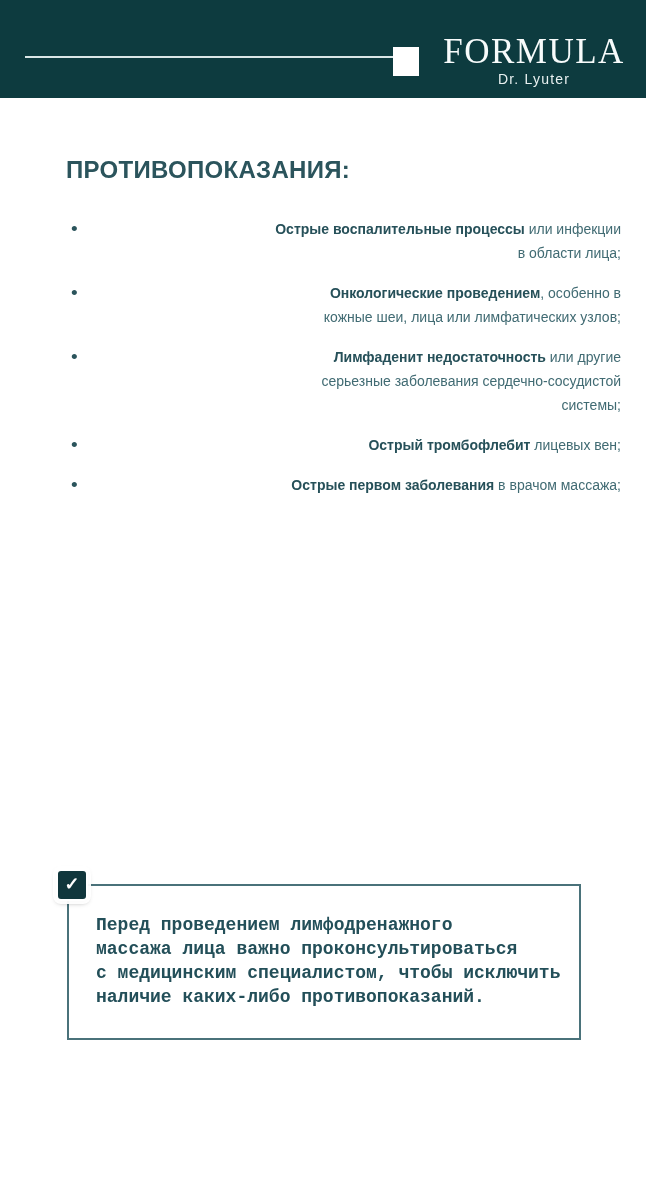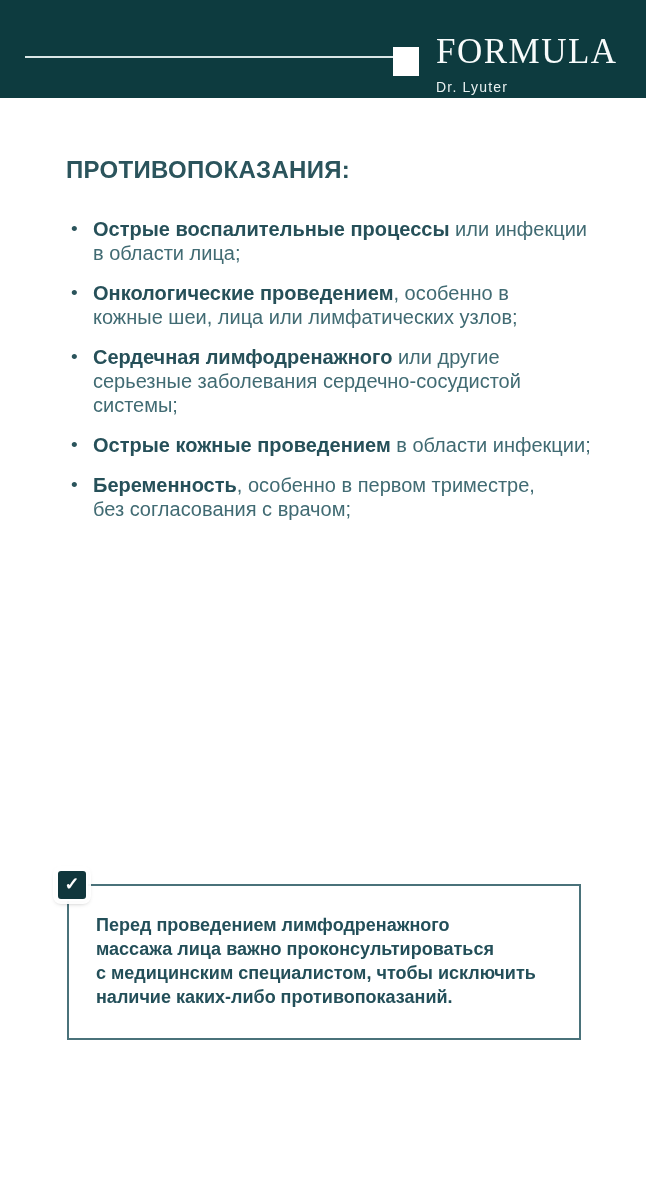--- a/index.html
+++ b/index.html
@@ -39,36 +39,37 @@
     top: 47px;
     width: 26px;
     height: 29px;
     background: #ffffff;
   }
   .logo {
     position: absolute;
     left: 436px;
     top: 33px;
     width: 196px;
+    text-align: center;
     color: #f7fbfb;
   }
   .brand {
     font-family: "Liberation Serif", serif;
     font-size: 35px;
     line-height: 38px;
     letter-spacing: 1.5px;
     font-weight: 400;
     white-space: nowrap;
   }
   .sub-brand {
     font-size: 14px;
     line-height: 16px;
     letter-spacing: 1.2px;
     color: #e9f1f1;
-    margin-top: 8px;
+    margin-top: 0px;
   }
 
   
   .content {
     position: absolute;
     top: 98px;
     left: 0;
     width: 646px;
   }
   .title {
@@ -80,25 +81,26 @@
     color: #2b545c;
   }
   .contra-list {
     list-style: none;
     margin: 33px 25px 0 66px;
     padding: 0;
   }
   .contra-list li {
     position: relative;
     padding-left: 27px;
-    font-size: 20px;
+    font-size: 14px;
     line-height: 24px;
     color: #416b73;
     margin-bottom: 16px;
     white-space: pre-line;
+    text-align: right;
   }
   .contra-list li::before {
     content: "\2022";
     position: absolute;
     left: 5px;
     top: 0;
     color: #2b545c;
     font-size: 19px;
   }
   .contra-list .b {
@@ -117,20 +119,21 @@
     background: #ffffff;
   }
   .note-text {
     margin: 0;
     padding: 27px 4px 0 27px;
     font-size: 18px;
     line-height: 24px;
     font-weight: bold;
     color: #234f59;
     white-space: pre-line;
+    font-family: Liberation Mono, monospace;
   }
   .note-checkbox {
     position: absolute;
     left: -13px;
     top: -17px;
     width: 28px;
     height: 28px;
     background: #10363c;
     border: 2px solid #ffffff;
     border-radius: 5px;
@@ -162,26 +165,25 @@
   </header>
 
   <main class="content">
     <h1 class="title">ПРОТИВОПОКАЗАНИЯ:</h1>
 
     <ul class="contra-list">
       <li><span class="b">Острые воспалительные процессы</span><span> или инфекции
 в области лица;</span></li>
       <li><span class="b">Онкологические проведением</span><span>, особенно в
 кожные шеи, лица или лимфатических узлов;</span></li>
-      <li><span class="b">Сердечная лимфодренажного</span><span> или другие
+      <li><span class="b">Лимфаденит недостаточность</span><span> или другие
 серьезные заболевания сердечно-сосудистой
 системы;</span></li>
-      <li><span class="b">Острые кожные проведением</span><span> в области инфекции;</span></li>
-      <li><span class="b">Беременность</span><span>, особенно в первом триместре,
-без согласования с врачом;</span></li>
+      <li><span class="b">Острый тромбофлебит</span><span> лицевых вен;</span></li>
+      <li><span class="b">Острые первом заболевания</span><span> в врачом массажа;</span></li>
     </ul>
   </main>
 
   <section class="note-box">
     <div class="note-checkbox">
       <span class="check">✓</span>
     </div>
     <p class="note-text">Перед проведением лимфодренажного
 массажа лица важно проконсультироваться
 с медицинским специалистом, чтобы исключить

